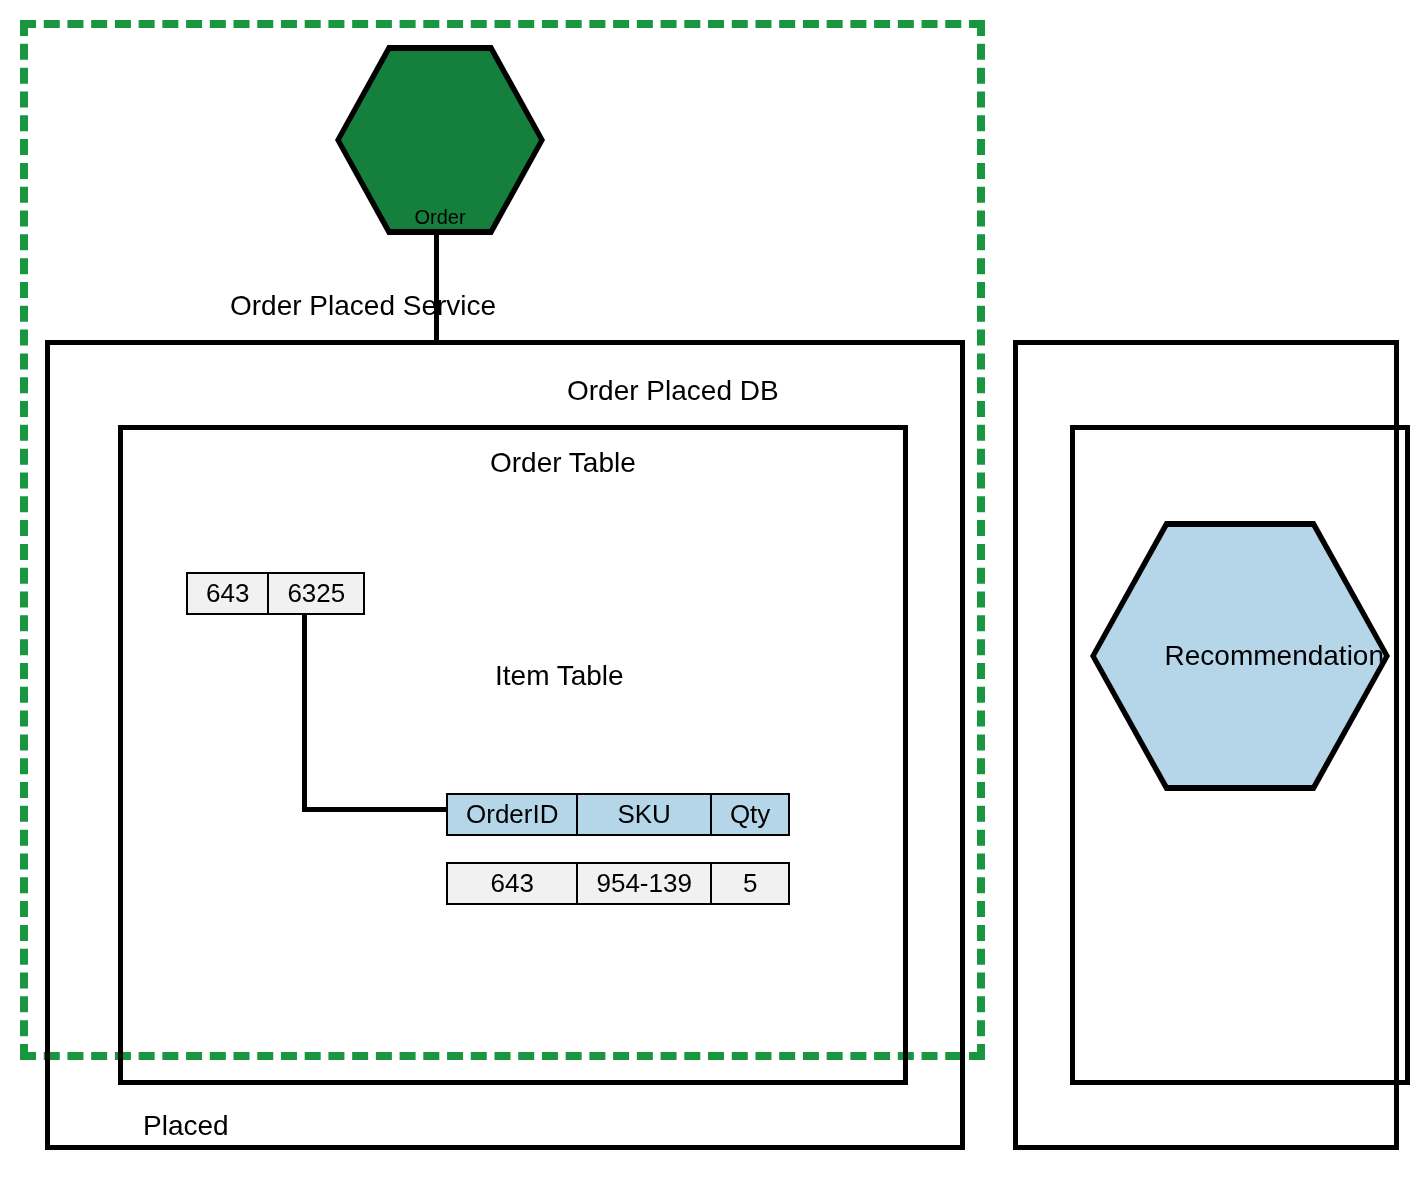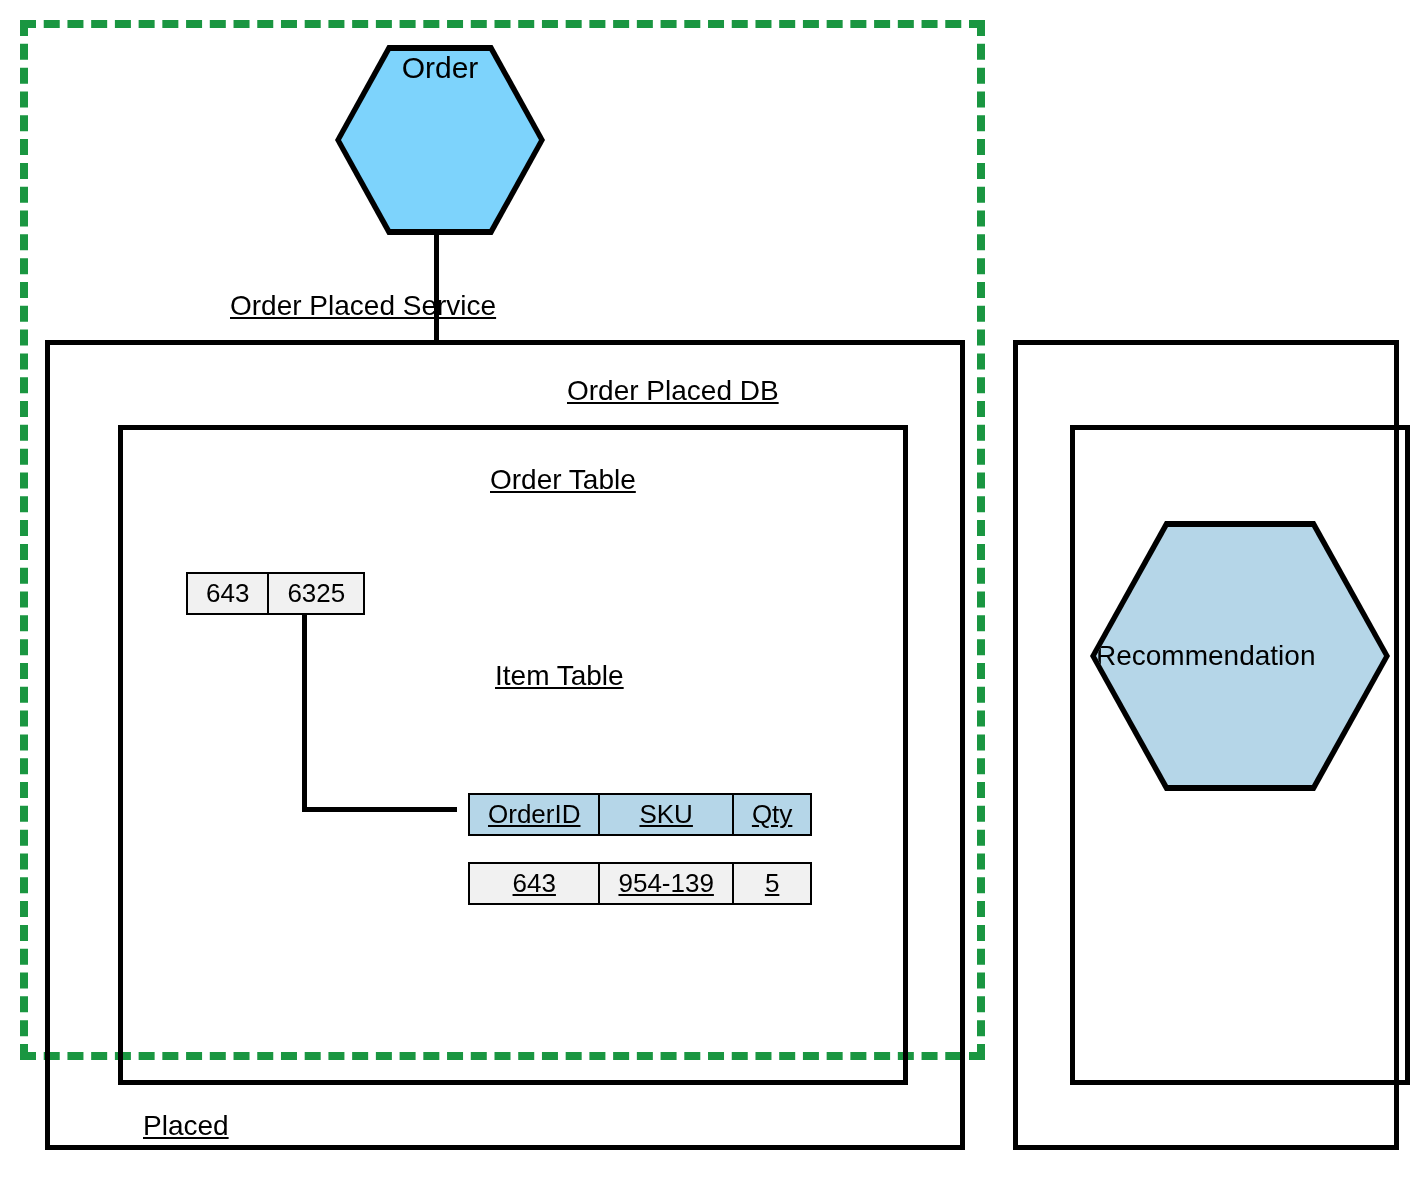--- a/index.html
+++ b/index.html
@@ -45,60 +45,59 @@
     .inner-box-rec {
       position: absolute;
       left: 1070px;
       top: 425px;
       width: 340px;
       height: 660px;
       border: 5px solid #000;
     }
     .hexagon-order-inner {
       position: absolute;
-      background: #7dd3fc;
+      background: #15803d;
       width: 198px;
       height: 178px;
       left: 341px;
       top: 51px;
       clip-path: polygon(25% 0%, 75% 0%, 100% 50%, 75% 100%, 25% 100%, 0% 50%);
       display: flex;
-      align-items: flex-start;
+      align-items: flex-end;
       justify-content: center;
-      font-size: 30px;
+      font-size: 20px;
     }
     .hexagon-rec-inner {
       position: absolute;
       background: #b5d6e8;
       width: 288px;
       height: 258px;
       left: 1096px;
       top: 527px;
       clip-path: polygon(25% 0%, 75% 0%, 100% 50%, 75% 100%, 25% 100%, 0% 50%);
       display: flex;
       align-items: center;
-      justify-content: flex-start;
+      justify-content: flex-end;
       font-size: 28px;
     }
     .hex-border {
       position: absolute;
       background: #000;
       clip-path: polygon(25% 0%, 75% 0%, 100% 50%, 75% 100%, 25% 100%, 0% 50%);
     }
     .hex-border-order { left: 335px; top: 45px; width: 210px; height: 190px; }
     .hex-border-rec { left: 1090px; top: 521px; width: 300px; height: 270px; }
     .label {
       position: absolute;
       font-size: 28px;
       color: #000;
-      text-decoration: underline;
     }
     .label-order-placed { left: 230px; top: 290px; }
     .label-order-db { left: 545px; top: 375px; margin-left: 22px; }
-    .label-order-table { left: 490px; top: 464px; text-align: right; }
+    .label-order-table { left: 490px; top: 447px; text-align: right; }
     .label-item-table { left: 495px; top: 640px; margin-top: 20px; }
     .label-broker { left: 143px; top: 1110px; }
     .line {
       position: absolute;
       background: #000;
     }
     .line-v1 { left: 434px; top: 233px; width: 5px; height: 109px; }
     .line-v2 { left: 302px; top: 602px; width: 5px; height: 210px; }
     .line-h2 { left: 302px; top: 807px; width: 155px; height: 5px; }
     .data-table {
@@ -121,21 +120,21 @@
       text-align: center;
       margin-left: 16px;
     }
     .data-table .spacer td {
       background: transparent;
       border: none;
       height: 28px;
       padding: 0;
     }
     .table-order { left: 186px; top: 545px; }
-    .table-item { left: 468px; top: 793px; text-decoration: underline; }
+    .table-item { left: 446px; top: 793px; }
   </style>
 </head>
 <body>
 
 <div class="boundary"></div>
 
 <div class="outer-box-order"></div>
 <div class="inner-box-order"></div>
 <div class="outer-box-rec"></div>
 <div class="inner-box-rec"></div>

